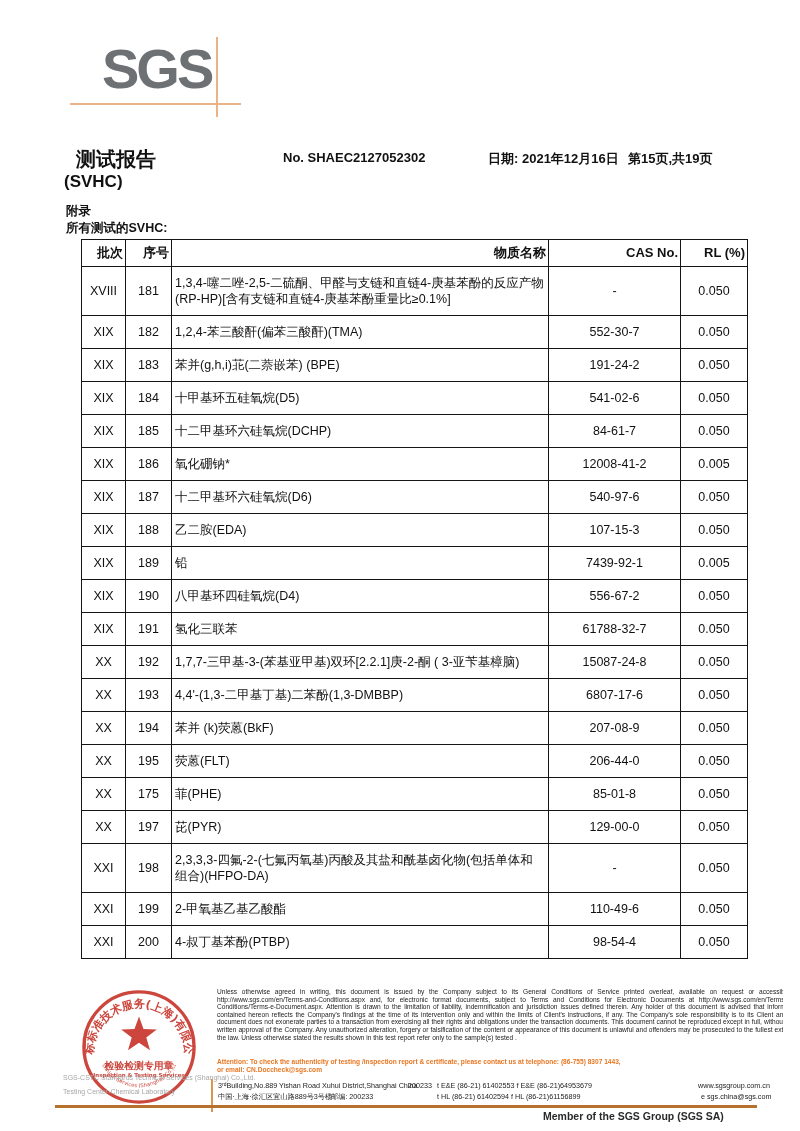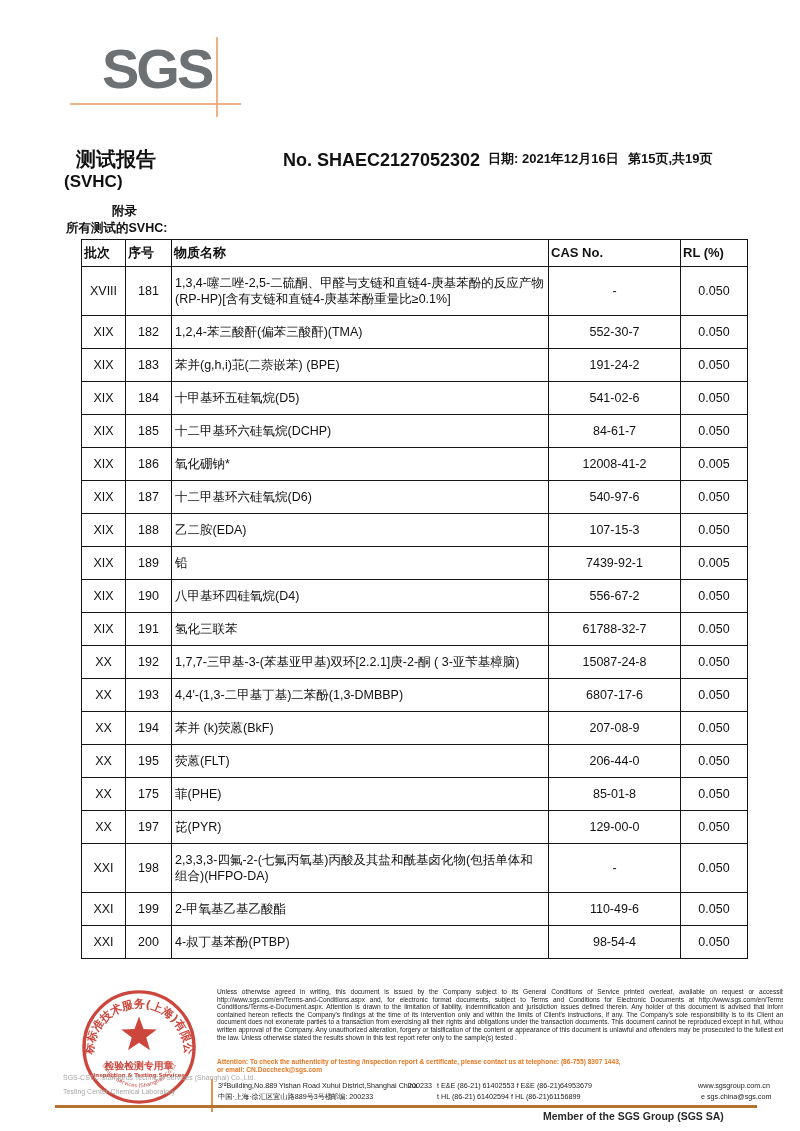--- a/index.html
+++ b/index.html
@@ -10,32 +10,32 @@
   
   .logo-hline{position:absolute;left:70px;top:103px;width:171px;height:2px;background:var(--crosshair,#ecb287);}
   .logo-vline{position:absolute;left:216px;top:37px;width:2px;height:80px;background:var(--crosshair,#ecb287);}
   .logo-text{
     position:absolute;left:102px;top:38px;font-size:56px;font-weight:bold;
     color:var(--logo-gray,#6e7174);letter-spacing:-3px;line-height:62px;
   }
   
   .title{position:absolute;left:66px;top:146px;font-size:20px;font-weight:bold;margin-left:10px;}
   .subtitle{position:absolute;left:64px;top:172px;font-size:17px;font-weight:600;}
-  .report-no{position:absolute;left:283px;top:150px;font-size:18px;font-weight:600;}
+  .report-no{position:absolute;left:283px;top:150px;font-size:13px;font-weight:600;}
   .report-date{position:absolute;left:488px;top:150px;font-size:13px;font-weight:600;text-align:right;}
   .report-page{position:absolute;left:628px;top:150px;font-size:13px;font-weight:600;}
-  .appendix{position:absolute;left:66px;top:203px;font-size:12.5px;font-weight:bold;margin-left:46px;}
+  .appendix{position:absolute;left:66px;top:203px;font-size:12.5px;font-weight:bold;}
   .intro{position:absolute;left:66px;top:220px;font-size:12.5px;font-weight:bold;}
   
   table.svhc{
     position:absolute;left:81px;top:239px;width:666px;
     border-collapse:collapse;table-layout:fixed;font-size:12.5px;
   }
   table.svhc th,table.svhc td{border:1.6px solid #151515;line-height:16px;}
-  table.svhc th{font-size:13px;font-weight:bold;padding:5px 2px;text-align:left;margin-top:36px;}
+  table.svhc th{font-size:13px;font-weight:bold;padding:5px 2px;text-align:right;margin-top:36px;}
   table.svhc td{padding:8px 3px;}
   td.col-batch,td.col-seq,td.col-cas,td.col-rl{text-align:center;}
   td.col-name{text-align:left;padding-left:4px;padding-right:6px;}
   
   .disclaimer{
     position:absolute;left:217px;top:988px;width:583px;
     font-size:6.6px;line-height:7.6px;color:#1c1c1c;text-align:justify;font-weight:500;
   }
   .attention{
     position:absolute;left:217px;top:1058px;width:583px;

